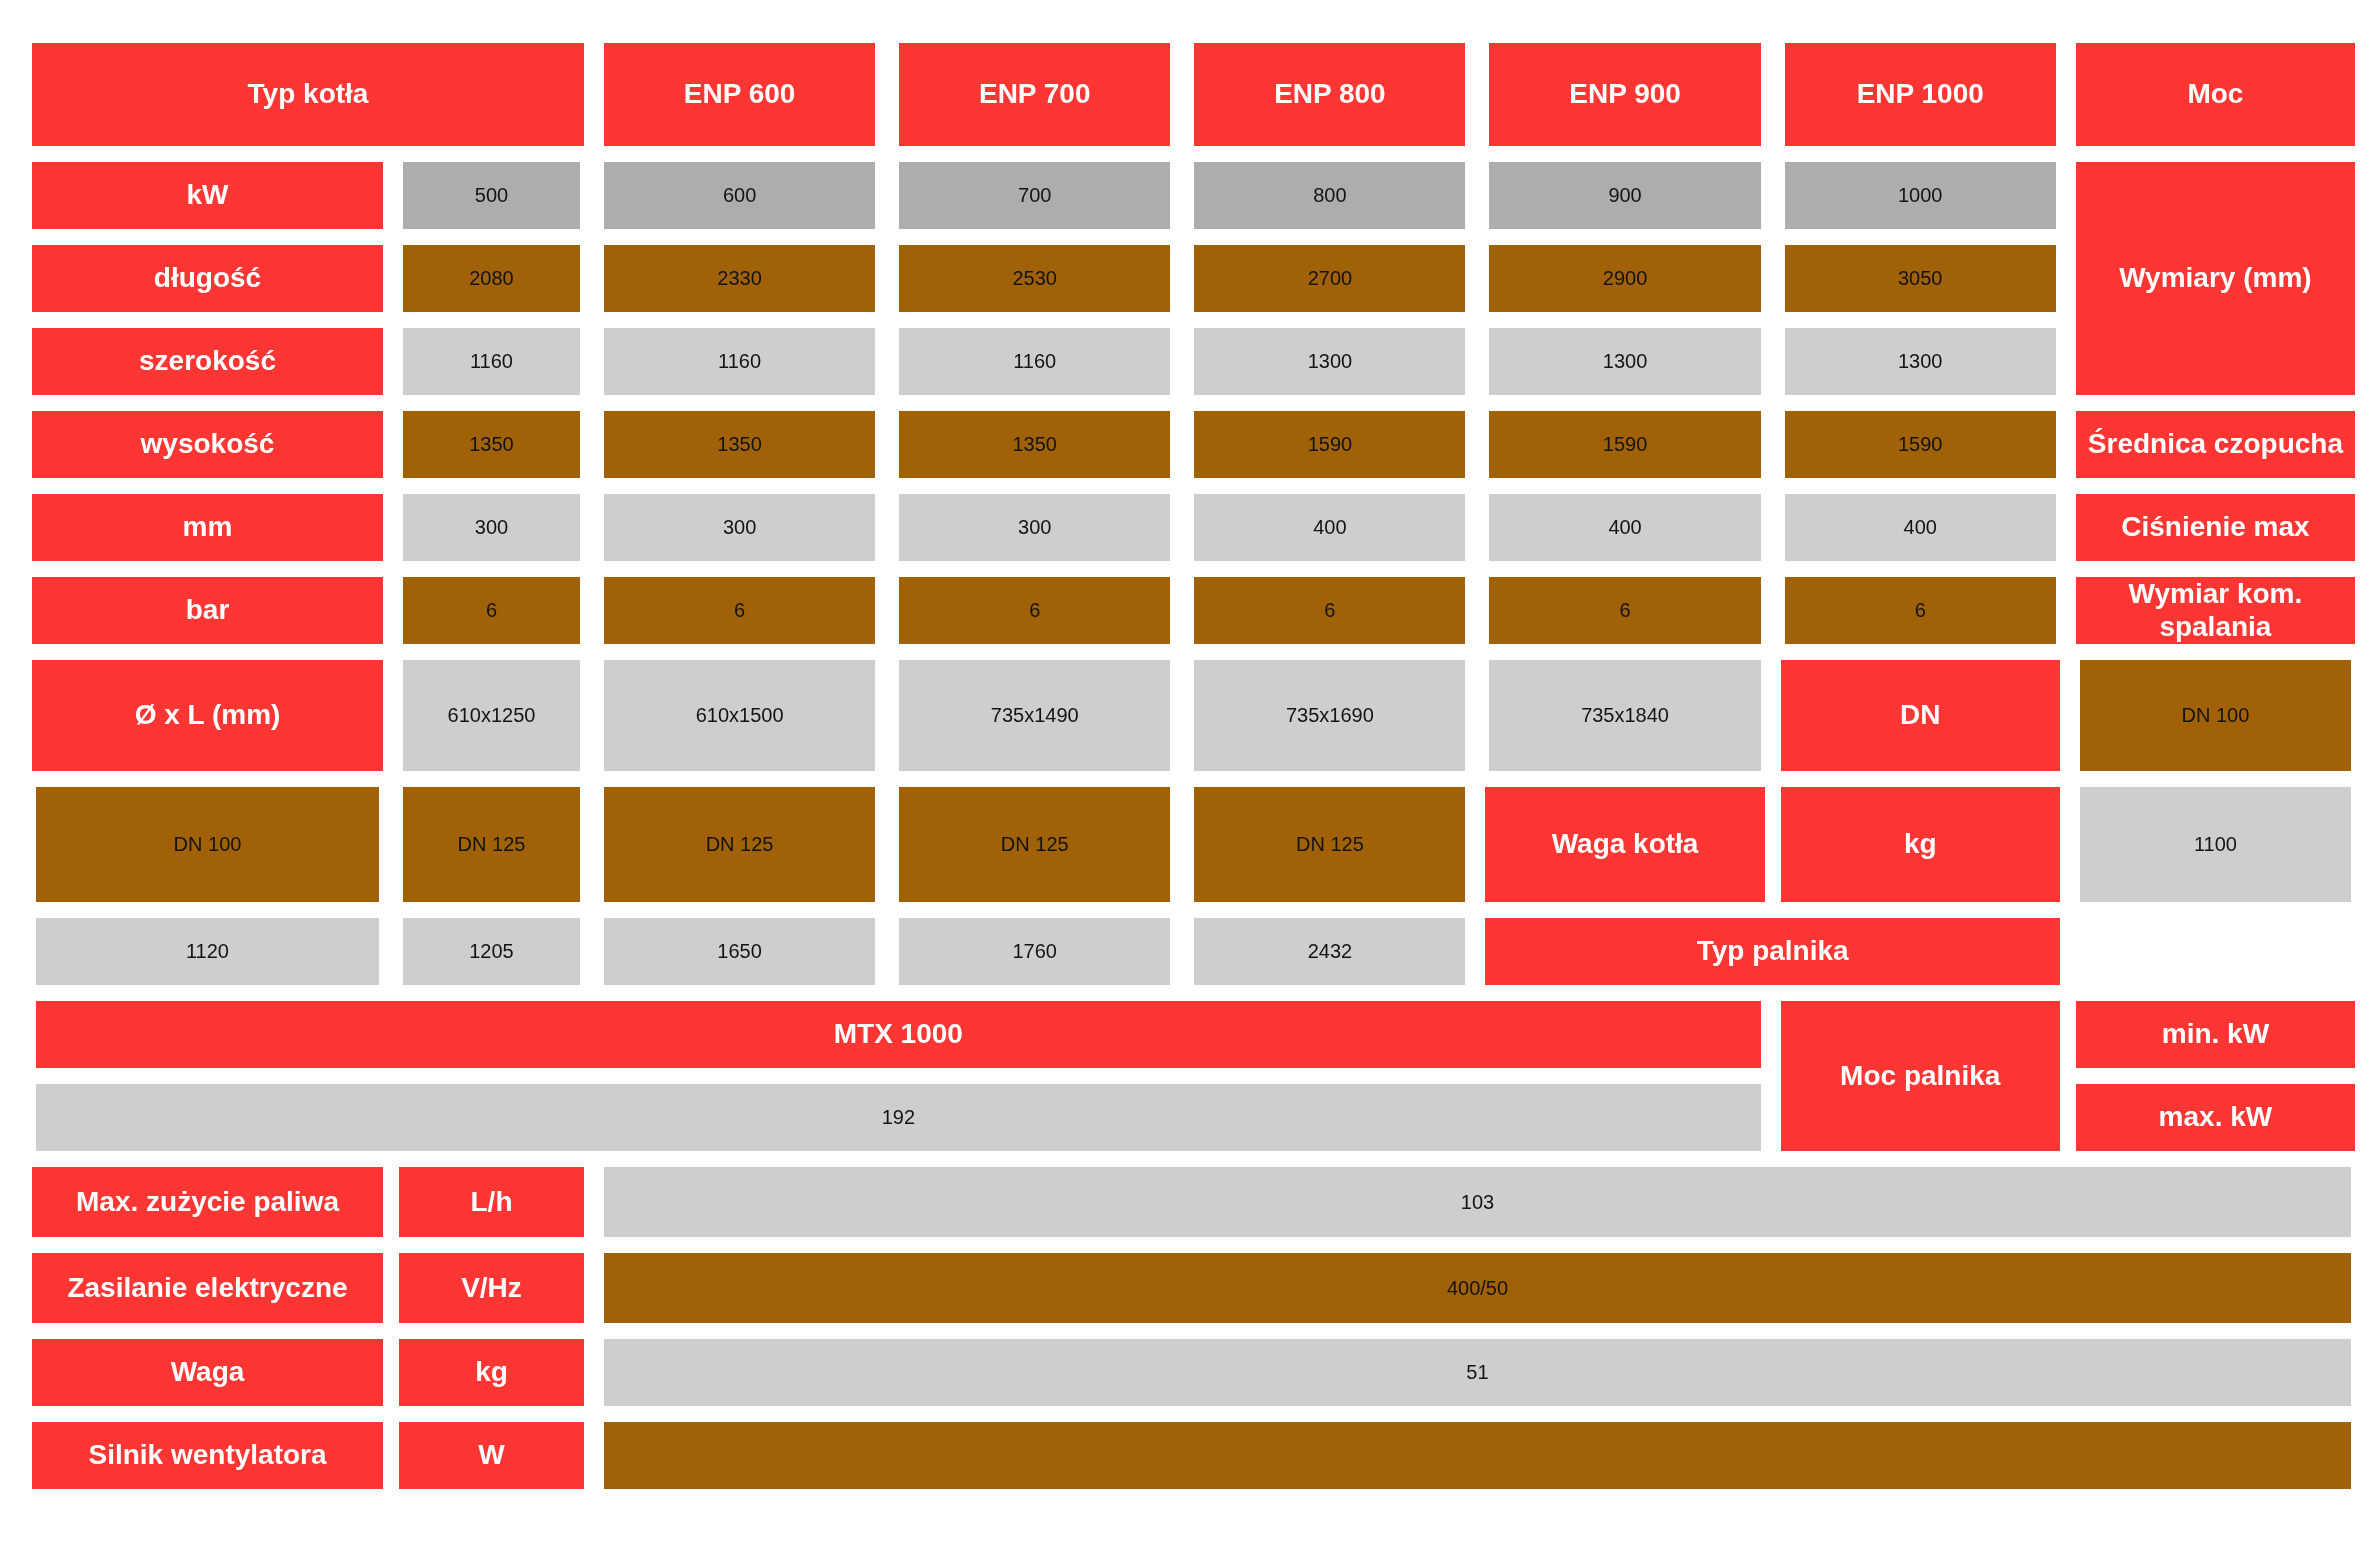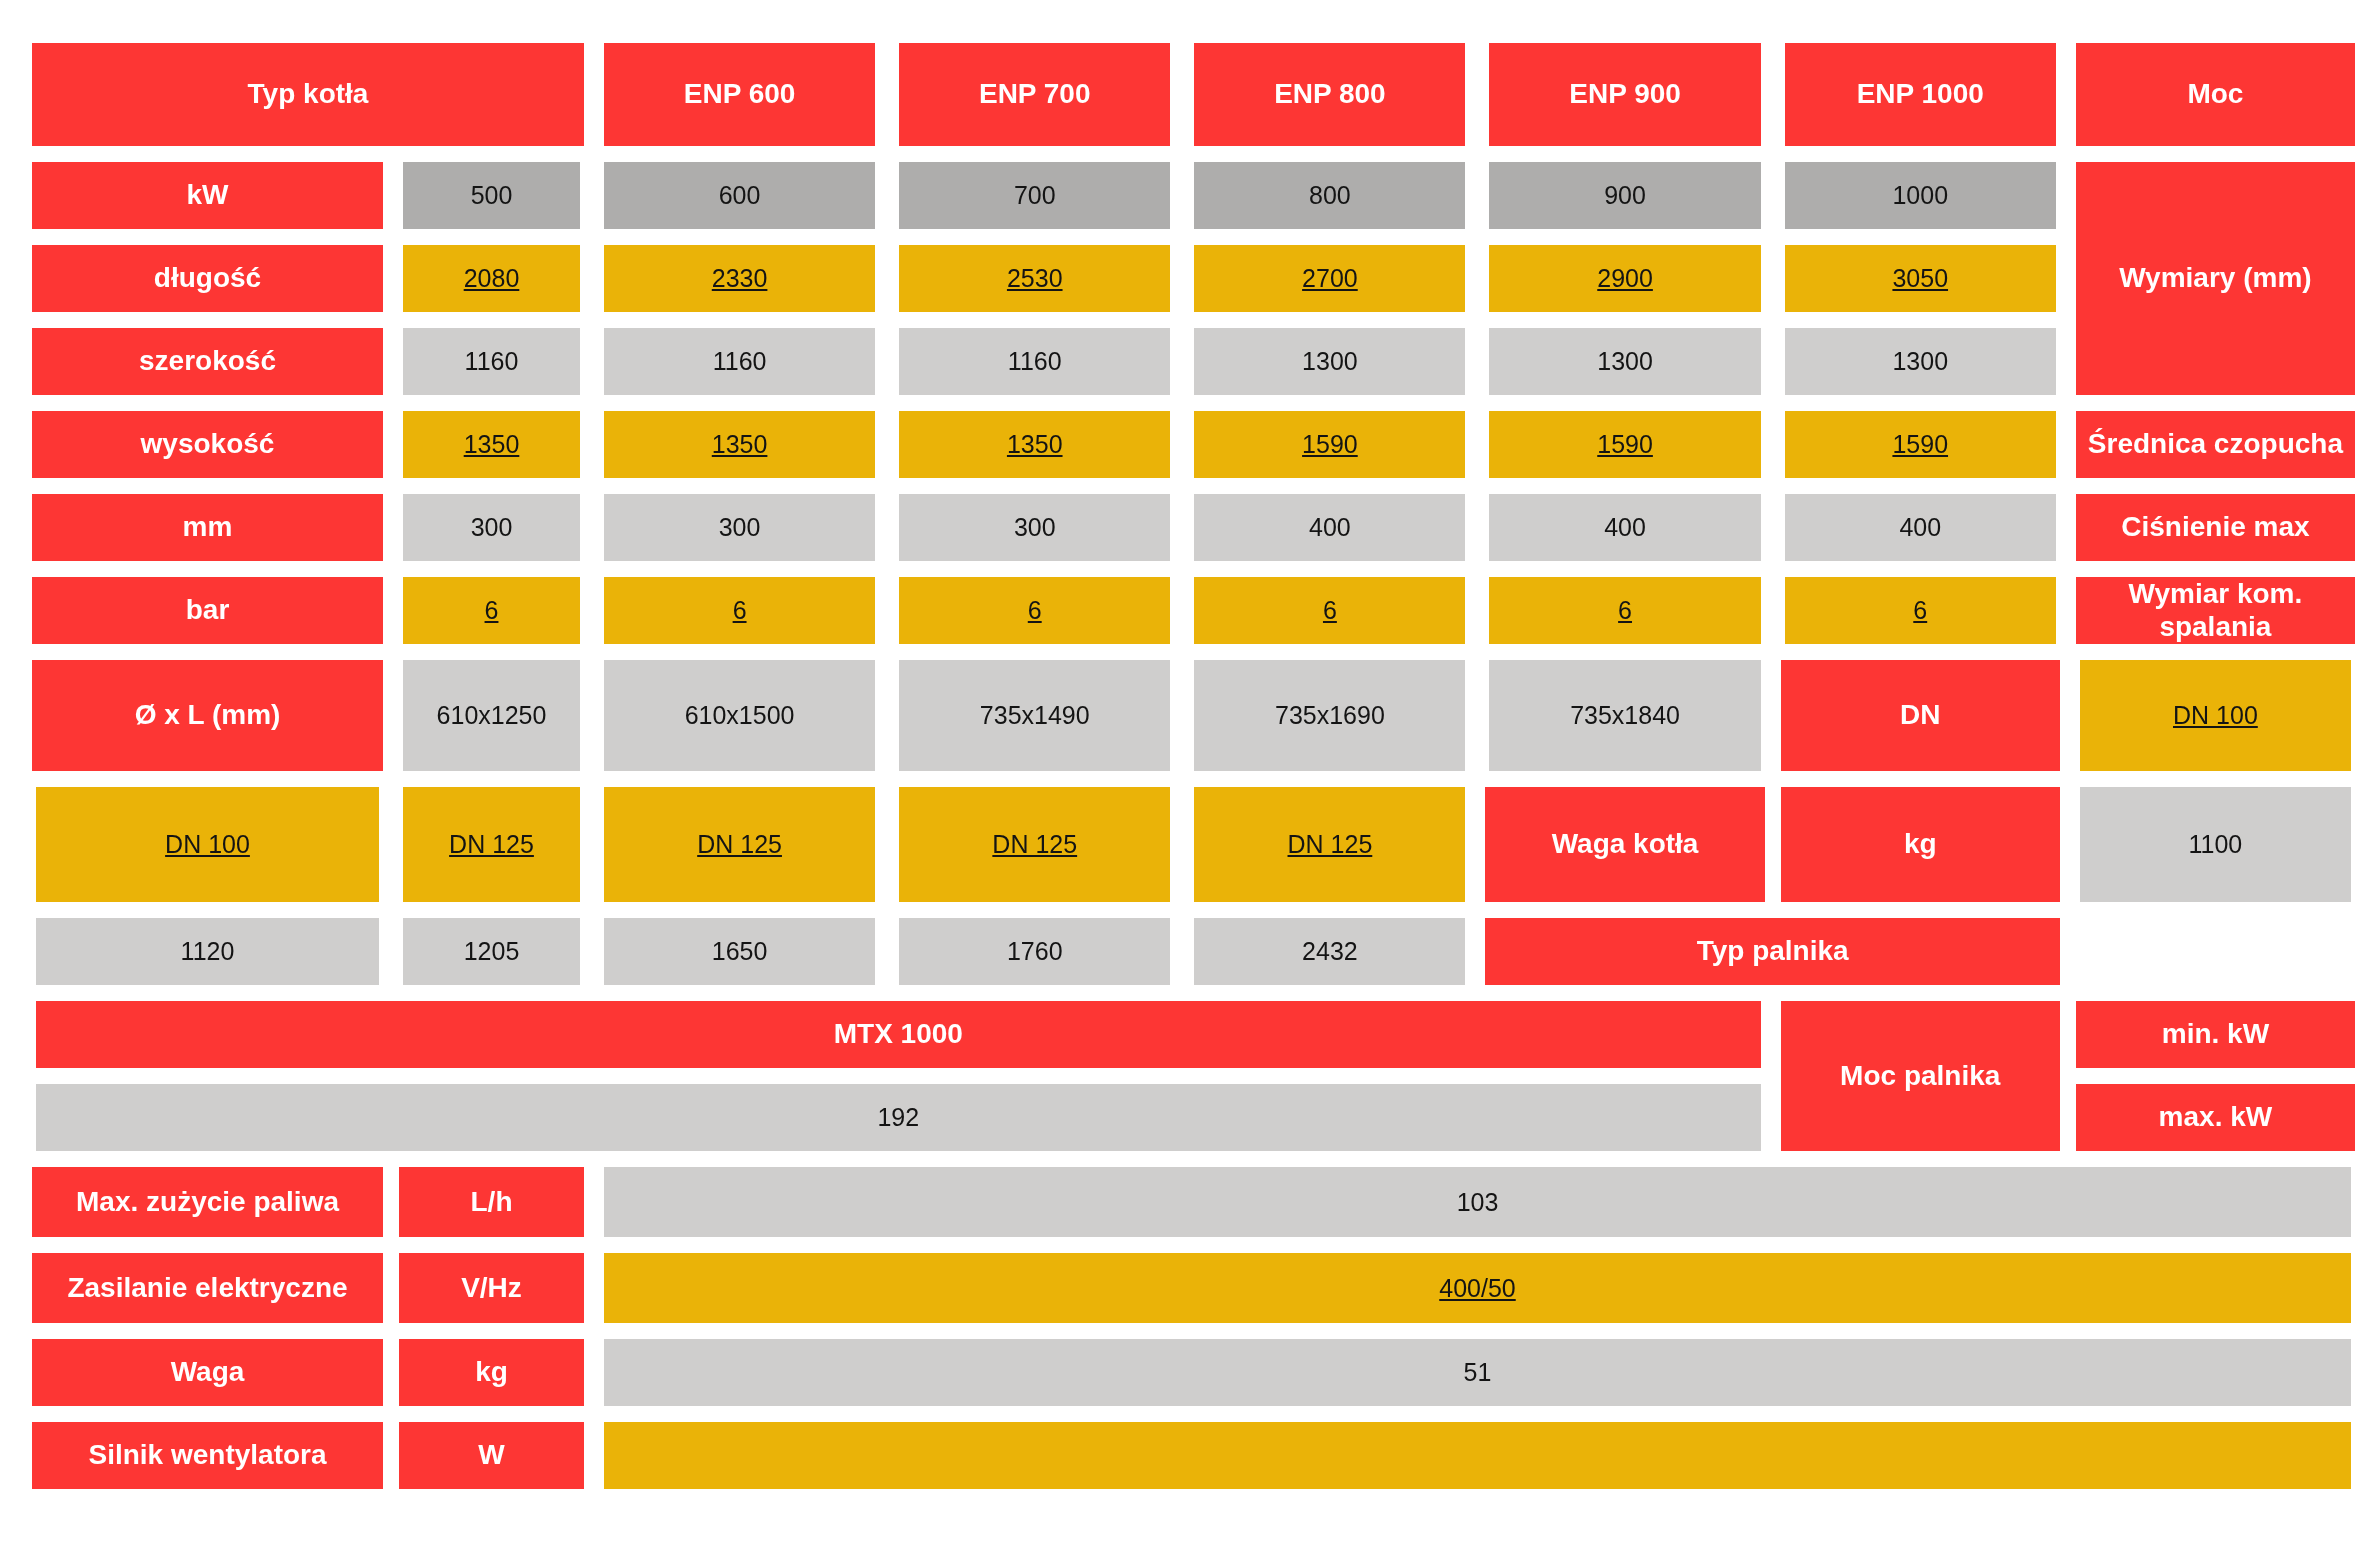--- a/index.html
+++ b/index.html
@@ -32,26 +32,26 @@
     padding: 1.9px 9.3px;
   }
   .red {
     background: #fd3634;
     color: #ffffff;
     font-weight: 700;
     font-size: 28px;
   }
   .val {
     color: #141414;
-    font-size: 25px;
+    font-size: 20px;
     font-weight: 400;
   }
   .dark  { background: #aeadac; }
   .mid   { background: #cfcecd; }
-  .light { background: #eab308; text-decoration: underline; }
+  .light { background: #a16207; }
   
   .d {
     border-left: 4.6px solid transparent;
     border-right: 4.6px solid transparent;
     background-clip: padding-box;
   }
   .span2c { grid-column: span 2; }
   .span6c { grid-column: span 6; }
   .span3r { grid-row: span 3; }
   .span2r { grid-row: span 2; }

